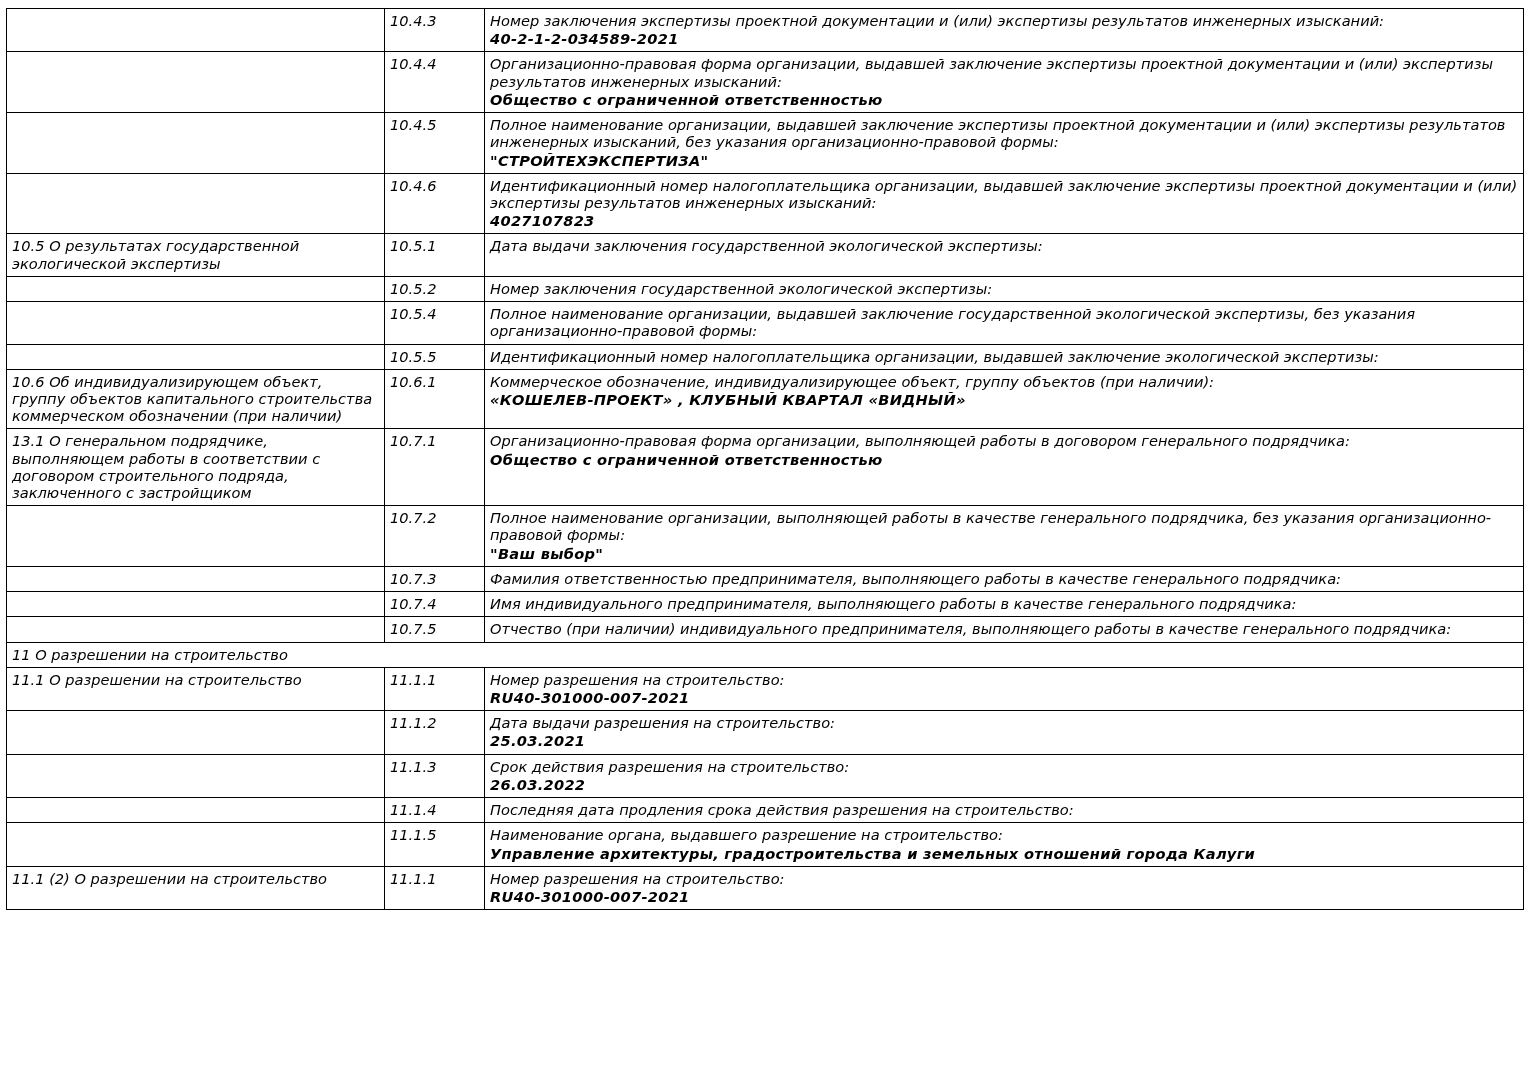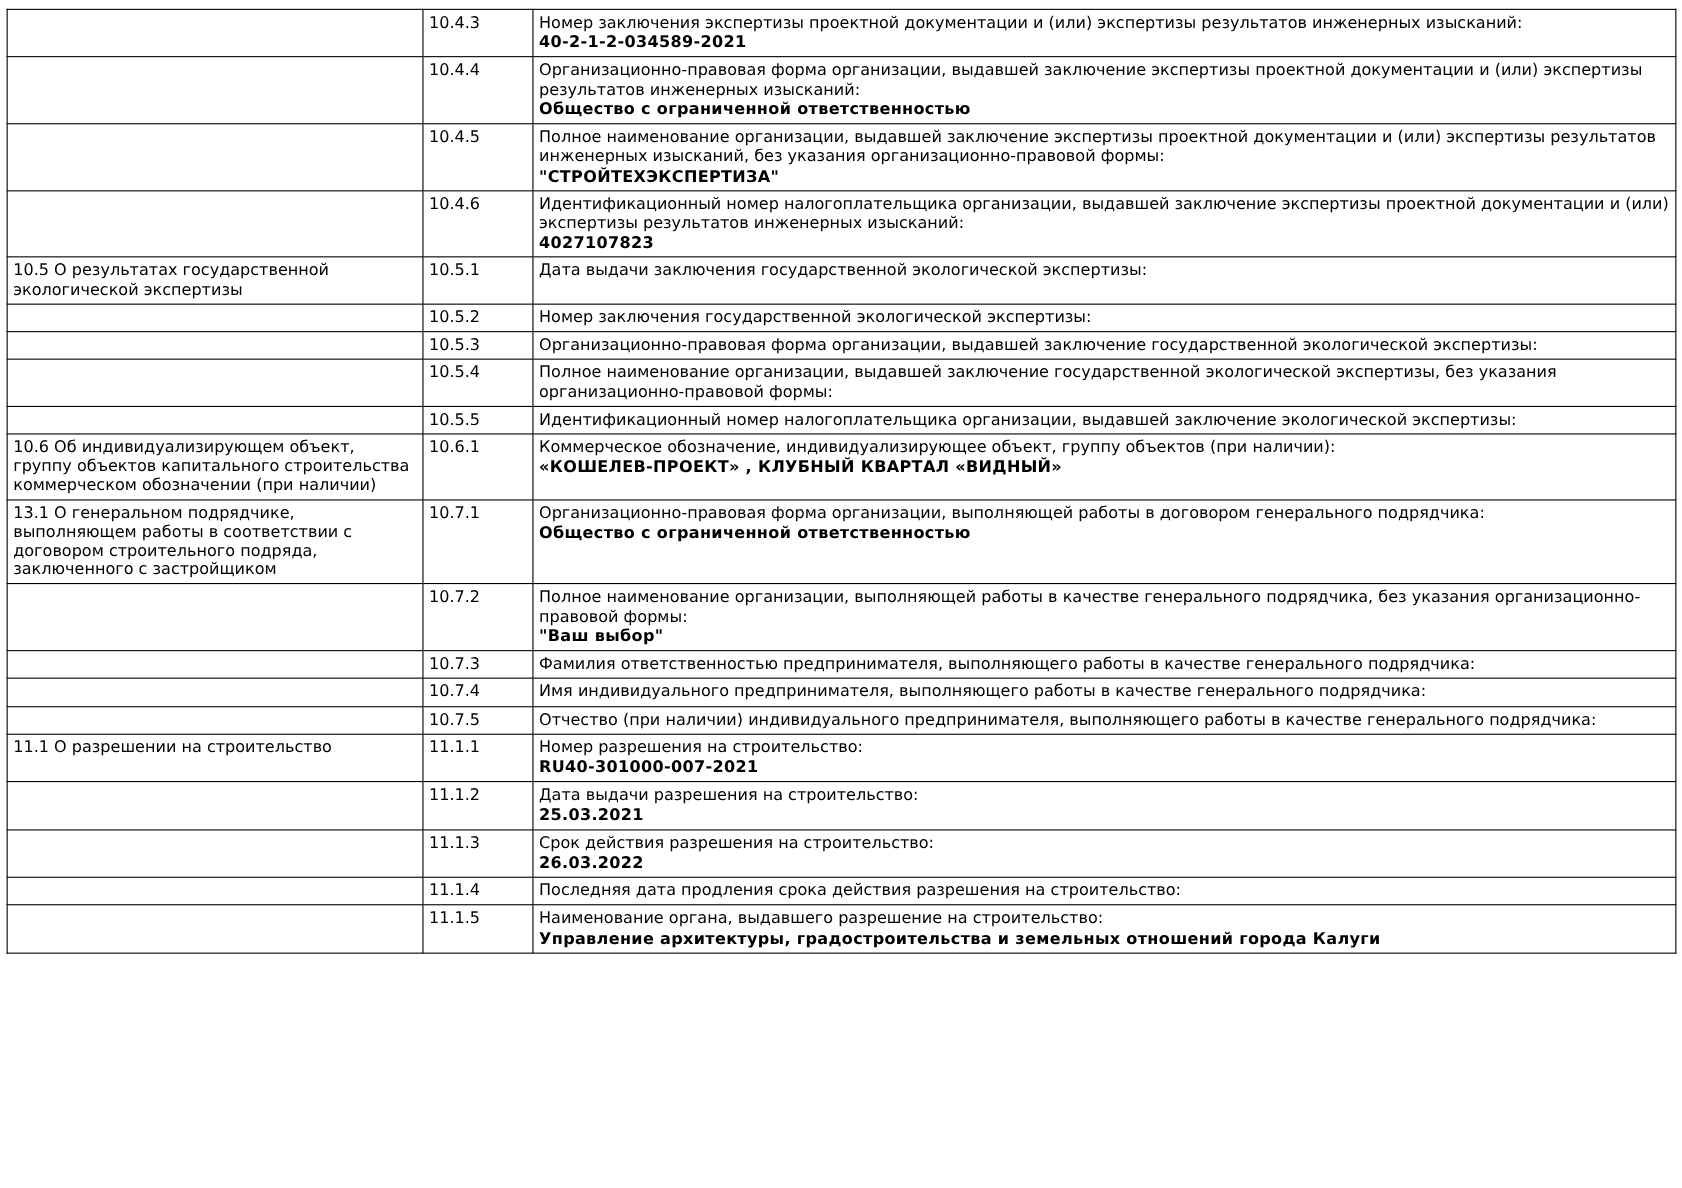--- a/index.html
+++ b/index.html
@@ -16,20 +16,21 @@
     min-height: 1080px;
     position: relative;
     box-sizing: border-box;
     padding: 8px 6px 0 6px;
     background: #ffffff;
   }
   table.doc {
     border-collapse: collapse;
     width: 1517px;
     table-layout: fixed;
+    font-style: italic;
   }
   table.doc td {
     border: 1px solid #000000;
     vertical-align: top;
     padding: 3px 5px 4px 5px;
     font-size: 14.6px;
     line-height: 1.18;
   }
   col.c1 { width: 378px; }
   col.c2 { width: 100px; }
@@ -127,31 +128,20 @@
           </td>
           <td class="c-body mid">
             <span class="lbl">Номер заключения государственной экологической экспертизы:</span>
           </td>
         </tr>
         <tr>
           <td class="c-left empty-cell">
             <span class="lbl"></span>
           </td>
           <td class="c-code mid">
-            <span class="lbl">10.5.3</span>
-          </td>
-          <td class="c-body mid">
-            <span class="lbl">Организационно-правовая форма организации, выдавшей заключение государственной экологической экспертизы:</span>
-          </td>
-        </tr>
-        <tr>
-          <td class="c-left empty-cell">
-            <span class="lbl"></span>
-          </td>
-          <td class="c-code mid">
             <span class="lbl">10.5.4</span>
           </td>
           <td class="c-body mid">
             <span class="lbl">Полное наименование организации, выдавшей заключение государственной экологической экспертизы, без указания организационно-правовой формы:</span>
           </td>
         </tr>
         <tr>
           <td class="c-left empty-cell">
             <span class="lbl"></span>
           </td>
@@ -225,20 +215,25 @@
             <span class="lbl"></span>
           </td>
           <td class="c-code mid">
             <span class="lbl">10.7.5</span>
           </td>
           <td class="c-body mid">
             <span class="lbl">Отчество (при наличии) индивидуального предпринимателя, выполняющего работы в качестве генерального подрядчика:</span>
           </td>
         </tr>
         <tr>
+          <td class="c-full" colspan="3">
+            <span class="lbl">11 О разрешении на строительство</span>
+          </td>
+        </tr>
+        <tr>
           <td class="c-left">
             <span class="lbl">11.1 О разрешении на строительство</span>
           </td>
           <td class="c-code mid">
             <span class="lbl">11.1.1</span>
           </td>
           <td class="c-body mid">
             <span class="lbl">Номер разрешения на строительство:</span>
             <span class="val">RU40-301000-007-2021</span>
           </td>
@@ -281,17 +276,29 @@
         <tr>
           <td class="c-left empty-cell">
             <span class="lbl"></span>
           </td>
           <td class="c-code mid">
             <span class="lbl">11.1.5</span>
           </td>
           <td class="c-body mid">
             <span class="lbl">Наименование органа, выдавшего разрешение на строительство:</span>
             <span class="val">Управление архитектуры, градостроительства и земельных отношений города Калуги</span>
+          </td>
+        </tr>
+        <tr>
+          <td class="c-left">
+            <span class="lbl">11.1 (2) О разрешении на строительство</span>
+          </td>
+          <td class="c-code mid">
+            <span class="lbl">11.1.1</span>
+          </td>
+          <td class="c-body mid">
+            <span class="lbl">Номер разрешения на строительство:</span>
+            <span class="val">RU40-301000-007-2021</span>
           </td>
         </tr>
       </tbody>
   </table>
 </div>
 
 </body></html>

